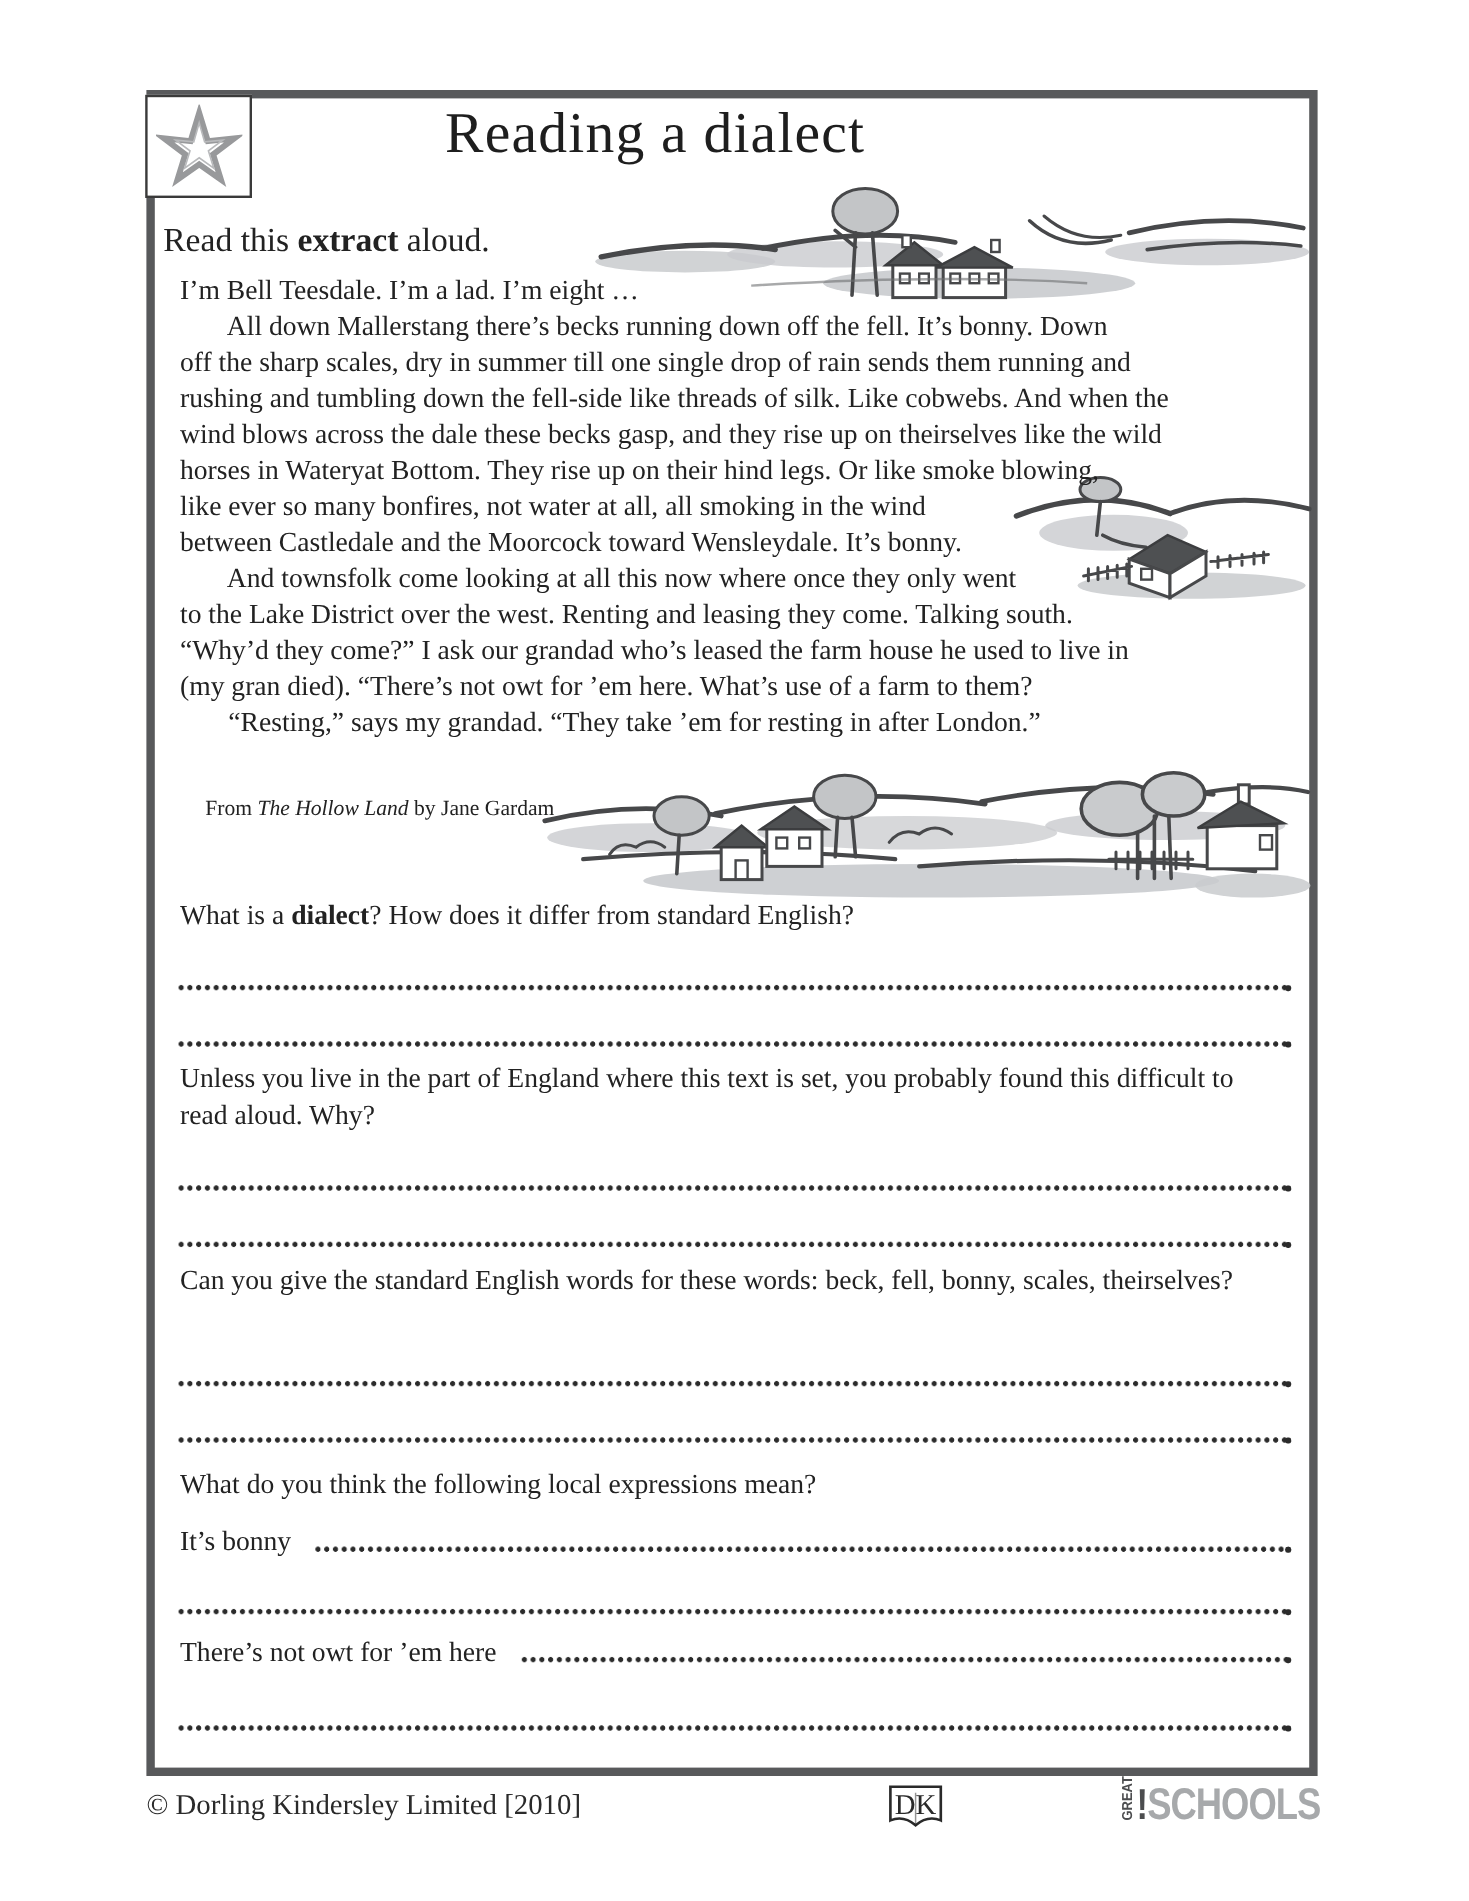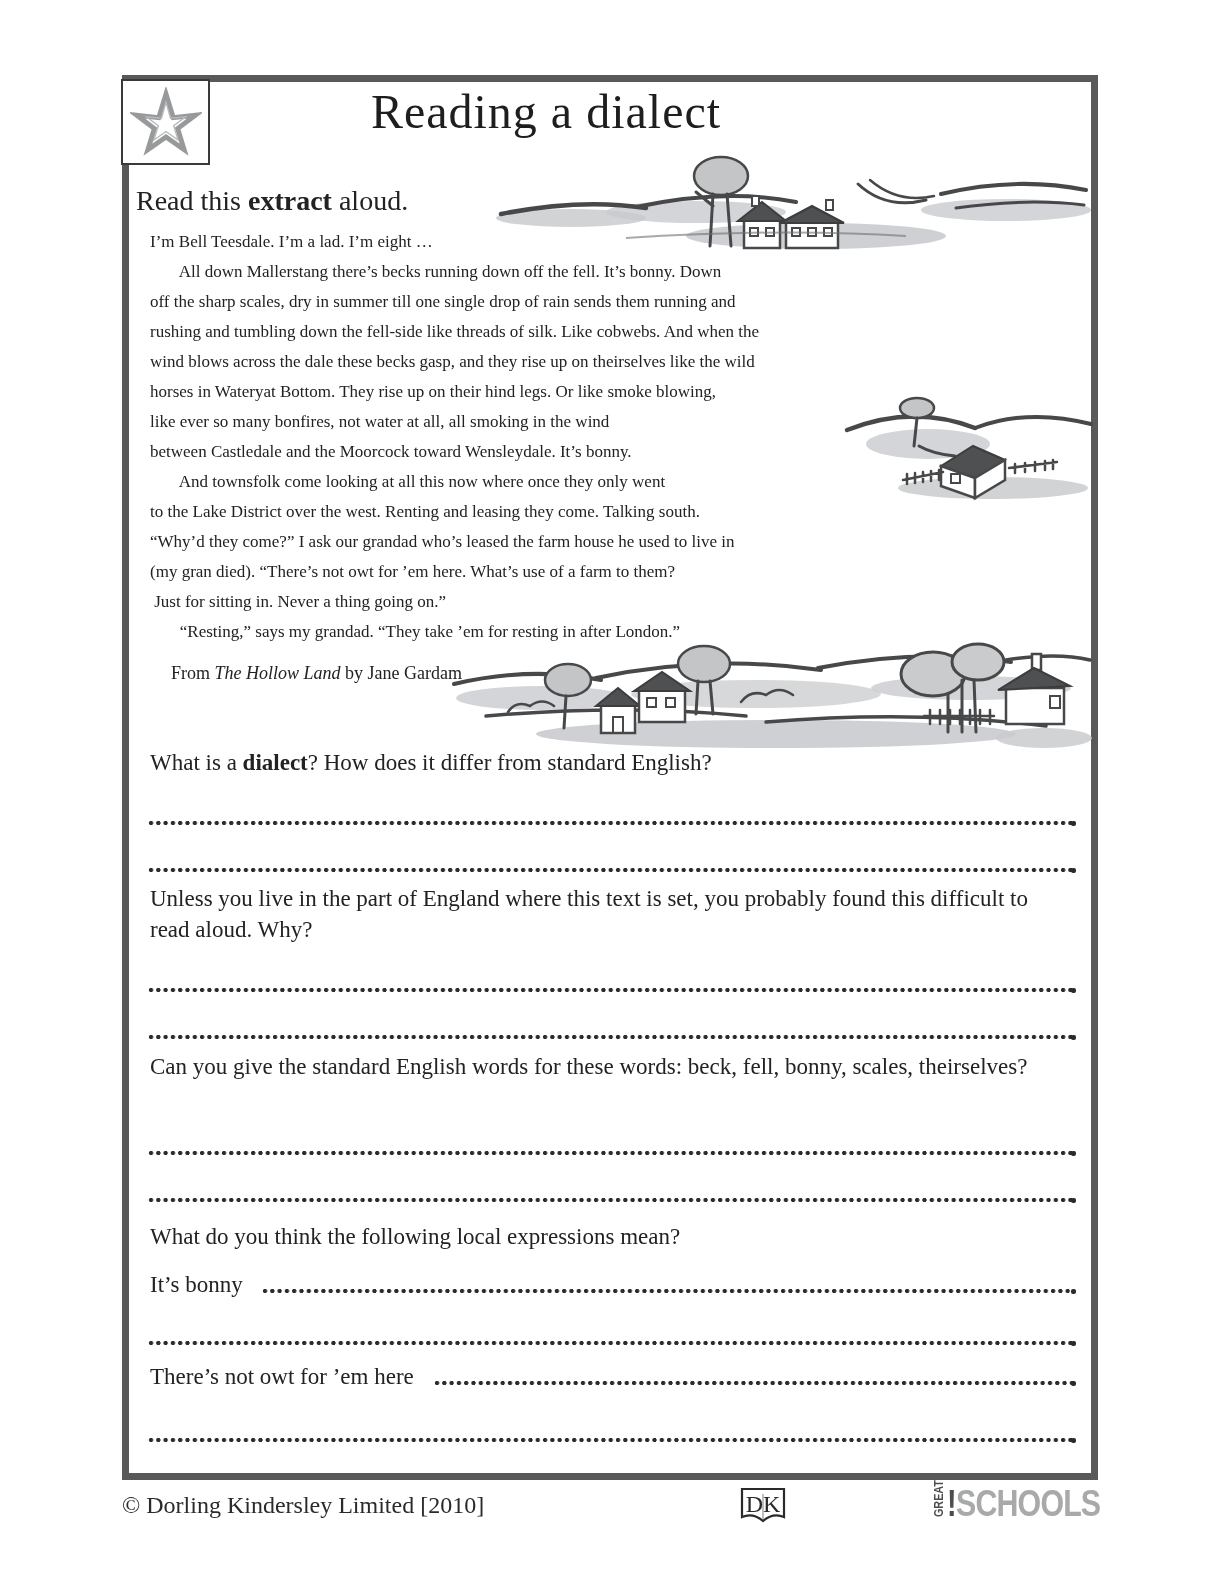--- a/index.html
+++ b/index.html
@@ -15,21 +15,21 @@
     position:absolute; left:121px; top:79px; width:89px; height:86px;
     background:#fff; border:2px solid #3a3a3a; box-sizing:border-box;
     display:flex; align-items:center; justify-content:center; z-index:3;
   }
   .title {
     position:absolute; left:122px; top:84px; width:848px; margin:0;
     text-align:center; font-size:48px; font-weight:400; letter-spacing:1px;
     color:#1e1e1e; z-index:2;
   }
   .instruction { position:absolute; left:136px; top:170px; font-size:28px;margin-top:15px; }
-  .passage { position:absolute; left:150px; top:227px; font-size:17px; line-height:30px; }
+  .passage { position:absolute; left:150px; top:227px; font-size:23px; line-height:30px; }
   .passage-line { white-space:pre; }
   .attribution { position:absolute; left:150px; top:663px; font-size:18px;margin-left:21px; }
   .attribution .book-title { font-style:italic; }
   .question { position:absolute; left:150px; width:905px; font-size:23px; line-height:30.5px; }
   .q1 { top:748px; }
   .q2 { top:884px; }
   .q3 { top:1052px; }
   .q4 { top:1222px; }
   .bold { font-weight:700; }
   .dots {
@@ -149,21 +149,20 @@
       <div class="passage-line">off the sharp scales, dry in summer till one single drop of rain sends them running and</div>
       <div class="passage-line">rushing and tumbling down the fell-side like threads of silk. Like cobwebs. And when the</div>
       <div class="passage-line">wind blows across the dale these becks gasp, and they rise up on theirselves like the wild</div>
       <div class="passage-line">horses in Wateryat Bottom. They rise up on their hind legs. Or like smoke blowing,</div>
       <div class="passage-line">like ever so many bonfires, not water at all, all smoking in the wind</div>
       <div class="passage-line">between Castledale and the Moorcock toward Wensleydale. It’s bonny.</div>
       <div class="passage-line">       And townsfolk come looking at all this now where once they only went</div>
       <div class="passage-line">to the Lake District over the west. Renting and leasing they come. Talking south.</div>
       <div class="passage-line">“Why’d they come?” I ask our grandad who’s leased the farm house he used to live in</div>
       <div class="passage-line">(my gran died). “There’s not owt for ’em here. What’s use of a farm to them?</div>
-      <div class="passage-line"> Just for sitting in. Never a thing going on.”</div>
       <div class="passage-line">       “Resting,” says my grandad. “They take ’em for resting in after London.”</div>
     </div>
 
   <div class="attribution"><span>From </span><span class="book-title">The Hollow Land</span><span> by Jane Gardam</span></div>
 
   <svg class="illus illus-bottom" width="648" height="120" viewBox="0 0 648 120">
     <ellipse cx="95" cy="62" rx="85" ry="12" fill="#c9cbce" opacity="0.8"></ellipse>
     <ellipse cx="310" cy="58" rx="125" ry="14" fill="#c9cbce" opacity="0.75"></ellipse>
     <ellipse cx="330" cy="98" rx="240" ry="14" fill="#c9cbce" opacity="0.9"></ellipse>
     <ellipse cx="525" cy="52" rx="100" ry="12" fill="#c9cbce" opacity="0.8"></ellipse>

